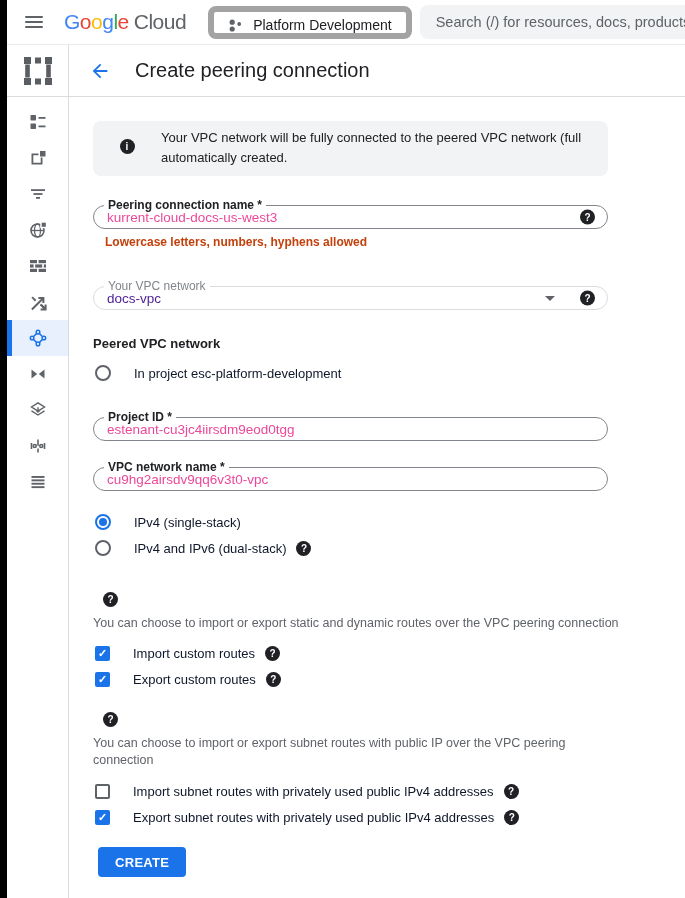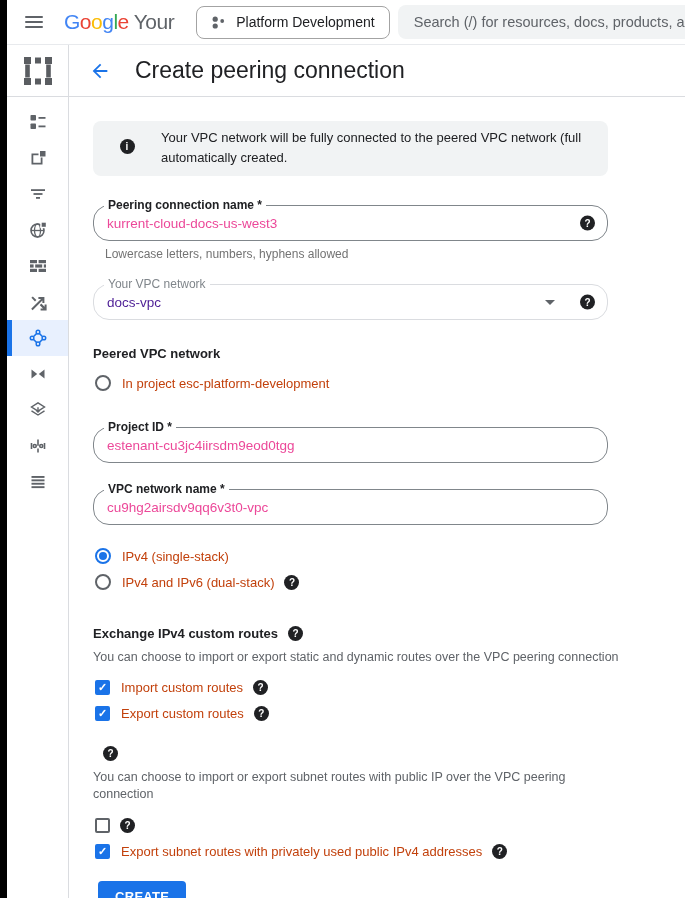--- a/index.html
+++ b/index.html
@@ -9,79 +9,79 @@
   .shell { margin-left:7px; width:678px; }
 
   
   .topbar { height:45px; border-bottom:1px solid #e8eaed; display:flex; align-items:center; overflow:hidden; background:#fff; }
   .hamburger { margin-left:18px; width:18px; height:12px; display:flex; flex-direction:column; justify-content:space-between; cursor:pointer; flex:none; }
   .hamburger span { display:block; height:2px; background:#5f6368; border-radius:1px; }
   .logo { margin-left:21px; font-size:21px; letter-spacing:-0.5px; white-space:nowrap; flex:none; display:flex; align-items:baseline; }
   .logo .g0,.logo .g3 { color:#4285F4; } .logo .g1,.logo .g5 { color:#EA4335; }
   .logo .g2 { color:#FBBC04; } .logo .g4 { color:#34A853; }
   .logo .cloud { color:#5f6368; margin-left:5px; }
-  .project-btn { margin-left:22px; height:33px; border:1px solid #a3a3a3; border-radius:8px; display:flex; align-items:center; gap:10px; padding:0 14px; font-size:14px; color:#202124; white-space:nowrap; flex:none; background:#fff; cursor:pointer; }
+  .project-btn { margin-left:22px; height:33px; border:6px solid #a3a3a3; border-radius:8px; display:flex; align-items:flex-end; gap:10px; padding:0 14px; font-size:14px; color:#202124; white-space:nowrap; flex:none; background:#fff; cursor:pointer; }
   .searchbox { margin-left:8px; width:320px; flex:none; height:34px; background:#f1f3f4; border-radius:8px; display:flex; align-items:center; padding:0 16px; }
   .searchbox input { border:0; background:transparent; outline:none; font-size:14.5px; color:#5f6368; width:100%; font-family:inherit; }
   .searchbox input::placeholder { color:#5f6368; opacity:1; }
 
   
   .header-band { height:52px; border-bottom:1px solid #dadce0; display:flex; }
   .product-cell { width:61px; display:flex; align-items:center; justify-content:center; flex:none; }
   .page-head { flex:1; border-left:1px solid #dadce0; display:flex; align-items:center; padding-left:20px; gap:24px; }
   .back-btn { width:22px; height:22px; display:flex; align-items:center; justify-content:center; cursor:pointer; flex:none; }
-  .page-title { font-size:23px; color:#202124; font-weight:400; }
+  .page-title { font-size:20px; color:#202124; font-weight:400; }
 
   
   .main { display:flex; height:801px; }
   .sidenav { width:61px; flex:none; padding-top:7px; }
   .nav-item { height:36px; display:flex; align-items:center; justify-content:center; position:relative; color:#5f6368; cursor:pointer; }
   .nav-item svg { width:20px; height:20px; }
   .nav-item.selected { background:#e8f0fe; color:#1a73e8; }
   .nav-item.selected::before { content:''; position:absolute; left:0; top:0; bottom:0; width:5px; background:#1a73e8; }
   .content { flex:1; border-left:1px solid #dadce0; padding:24px 0 0 24px; overflow:hidden; }
 
   
   .banner { width:515px; background:#f1f3f4; border-radius:8px; display:flex; padding:7px 18px 8px 0; }
   .banner-icon-cell { width:68px; flex:none; display:flex; justify-content:center; padding-top:11px; }
   .info-icon { width:15px; height:15px; border-radius:50%; background:#202124; color:#fff; font-size:10px; font-weight:bold; display:inline-flex; align-items:center; justify-content:center; font-style:normal; }
   .banner-text { font-size:13px; line-height:20px; color:#202124; }
   .banner-text span { display:block; }
 
   
-  .field { position:relative; width:515px; height:36px; border:1px solid #80868b; border-radius:16px; background:#fff; }
+  .field { position:relative; width:515px; height:24px; border:1px solid #80868b; border-radius:16px; background:#fff; }
   .field .flabel { position:absolute; top:-7px; left:10px; background:#fff; padding:0 4px; font-size:12px; font-weight:bold; color:#202124; line-height:13px; white-space:nowrap; }
   .field .fvalue { height:100%; display:flex; align-items:center; padding-left:13px; padding-right:40px; font-size:13.5px; color:#ec4899; }
   .field.disabled { border-color:#dadce0; }
   .field.disabled .flabel { color:#80868b; font-weight:normal; }
   .field.disabled .fvalue { color:#4c1d95; }
   .field .help-icon { position:absolute; right:12px; top:50%; transform:translateY(-50%); margin-left:0; }
   .caret { position:absolute; right:52px; top:50%; margin-top:-2px; width:0; height:0; border-left:5px solid transparent; border-right:5px solid transparent; border-top:5px solid #5f6368; }
-  .helper { margin:6px 0 0 12px; font-size:12px; color:#737373; }
+  .helper { margin:6px 0 0 12px; font-size:12px; color:#c2410c;font-weight:bold; }
 
   .help-icon { width:15px; height:15px; border-radius:50%; background:#202124; color:#fff; font-size:10px; font-weight:bold; display:inline-flex; align-items:center; justify-content:center; margin-left:10px; flex:none; cursor:pointer; }
 
   .section-h { font-size:13px; font-weight:bold; color:#202124; display:flex; align-items:center; }
   .desc { font-size:12.5px; color:#5f6368; line-height:17px; margin-top:8px; }
   .desc span { display:block; }
 
   .row { display:flex; align-items:center; height:26px; margin-left:2px; cursor:pointer; }
-  .row .lbl { margin-left:11px; font-size:13px; color:#c2410c; }
+  .row .lbl { margin-left:23px; font-size:13px; color:#0f172a; }
   .radio { width:16px; height:16px; border:2px solid #5f6368; border-radius:50%; position:relative; flex:none; }
   .radio.on { border-color:#1a73e8; }
   .radio.on::after { content:''; position:absolute; inset:2px; background:#1a73e8; border-radius:50%; }
   .checkbox { width:15px; height:15px; border:2px solid #5f6368; border-radius:2px; display:flex; align-items:center; justify-content:center; flex:none; background:#fff; }
   .checkbox .mark { display:none; color:#fff; font-size:11px; font-weight:bold; line-height:1; }
   .checkbox.on { background:#1a73e8; border-color:#1a73e8; }
   .checkbox.on .mark { display:block; }
 
   .btn-row { display:flex; align-items:center; margin-top:17px; margin-left:5px; }
   .create-btn { background:#1a73e8; color:#fff; border:0; border-radius:4px; height:30px; padding:0 17px; font-size:13px; font-weight:bold; letter-spacing:0.3px; font-family:inherit; cursor:pointer; }
 
-  .mt29{margin-top:29px}.mt23{margin-top:23px}.mt26{margin-top:26px}.mt19{margin-top:31px}
+  .mt29{margin-top:29px}.mt23{margin-top:37px}.mt26{margin-top:26px}.mt19{margin-top:31px}
   .mt15{margin-top:26px}.mt18{margin-top:18px}.mt20{margin-top:20px}.mt9{margin-top:9px}.mt8{margin-top:8px}
 </style>
 </head>
 <body>
 
 <div class="app">
   <div class="left-strip"></div>
   <div class="shell">
 
     <div class="topbar">
@@ -90,21 +90,21 @@
           <span></span>
           <span></span>
         </div>
       <div class="logo">
         <span class="g0">G</span>
           <span class="g1">o</span>
           <span class="g2">o</span>
           <span class="g3">g</span>
           <span class="g4">l</span>
           <span class="g5">e</span>
-        <span class="cloud">Your</span>
+        <span class="cloud">Cloud</span>
       </div>
       <div class="project-btn">
         <svg width="15" height="15" viewBox="0 0 15 15">
             <g fill="#5f6368">
               <circle cx="4.2" cy="4.2" r="2.6"></circle>
               <circle cx="11.2" cy="6" r="1.9"></circle>
               <circle cx="4.2" cy="11" r="2.6"></circle>
             </g>
           </svg>
         <span>Platform Development</span>
@@ -292,21 +292,20 @@
           <span class="radio on"></span>
           <span class="lbl">IPv4 (single-stack)</span>
         </div>
         <div class="row">
           <span class="radio"></span>
           <span class="lbl">IPv4 and IPv6 (dual-stack)</span>
           <span class="help-icon">?</span>
         </div>
 
         <div class="section-h mt19">
-          <span>Exchange IPv4 custom routes</span>
           <span class="help-icon">?</span>
         </div>
         <div class="desc">You can choose to import or export static and dynamic routes over the VPC peering connection</div>
         <div class="row mt8">
           <span class="checkbox on">
               <span class="mark">✓</span>
             </span>
           <span class="lbl">Import custom routes</span>
           <span class="help-icon">?</span>
         </div>
@@ -320,20 +319,21 @@
 
         <div class="section-h mt20">
           <span class="help-icon">?</span>
         </div>
         <div class="desc">
           <span>You can choose to import or export subnet routes with public IP over the VPC peering</span>
           <span>connection</span>
         </div>
         <div class="row mt9">
           <span class="checkbox"></span>
+          <span class="lbl">Import subnet routes with privately used public IPv4 addresses</span>
           <span class="help-icon">?</span>
         </div>
         <div class="row">
           <span class="checkbox on">
               <span class="mark">✓</span>
             </span>
           <span class="lbl">Export subnet routes with privately used public IPv4 addresses</span>
           <span class="help-icon">?</span>
         </div>
 

